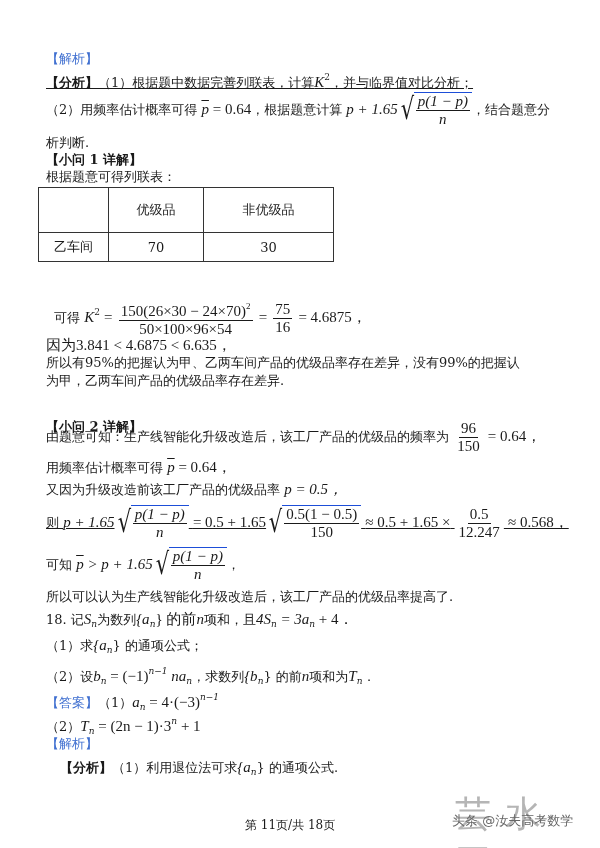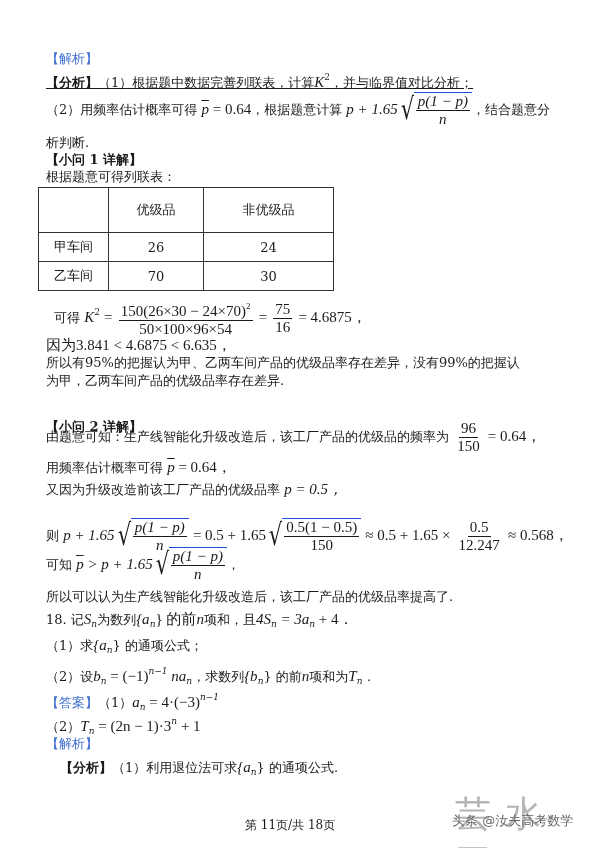--- a/index.html
+++ b/index.html
@@ -50,25 +50,20 @@
 <div class="line" style="top:168px;">根据题意可得列联表：</div>
 
 <table class="ct">
   <tbody>
       <tr style="height:45px;">
     <td style="width:67px;"></td>
     <td style="width:92px;">优级品</td>
     <td style="width:127px;">非优级品</td>
   </tr>
   <tr style="height:29px;">
-    <td>甲车间</td>
-    <td>26</td>
-    <td>24</td>
-  </tr>
-  <tr style="height:29px;">
     <td>乙车间</td>
     <td>70</td>
     <td>30</td>
   </tr>
 </tbody>
   </table>
 
 <div class="line" style="top:298px;margin-left:8px;">
   <span>可得</span>
   <span class="m i">K</span><span class="sup">2</span>
@@ -98,21 +93,21 @@
   <span class="m">= 0.64，</span>
 </div>
 <div class="line" style="top:458px;">
   <span>用频率估计概率可得</span>
   <span class="m i over">p</span><span class="m"> = 0.64，</span>
 </div>
 <div class="line" style="top:480px;">
   <span>又因为升级改造前该工厂产品的优级品率</span>
   <span class="m i">p = 0.5，</span>
 </div>
-<div class="line" style="top:518px;">
+<div class="line" style="top:505px;text-decoration:underline;">
   <span>则</span>
   <span class="m i">p + 1.65</span><span class="sqrt">
       <span class="rad">√</span>
       <span class="body"><span class="frac m i">
           <span class="num">p(1 − p)</span>
           <span class="den">n</span>
         </span></span>
     </span>
   <span class="m">= 0.5 + 1.65</span><span class="sqrt">
       <span class="rad">√</span>

